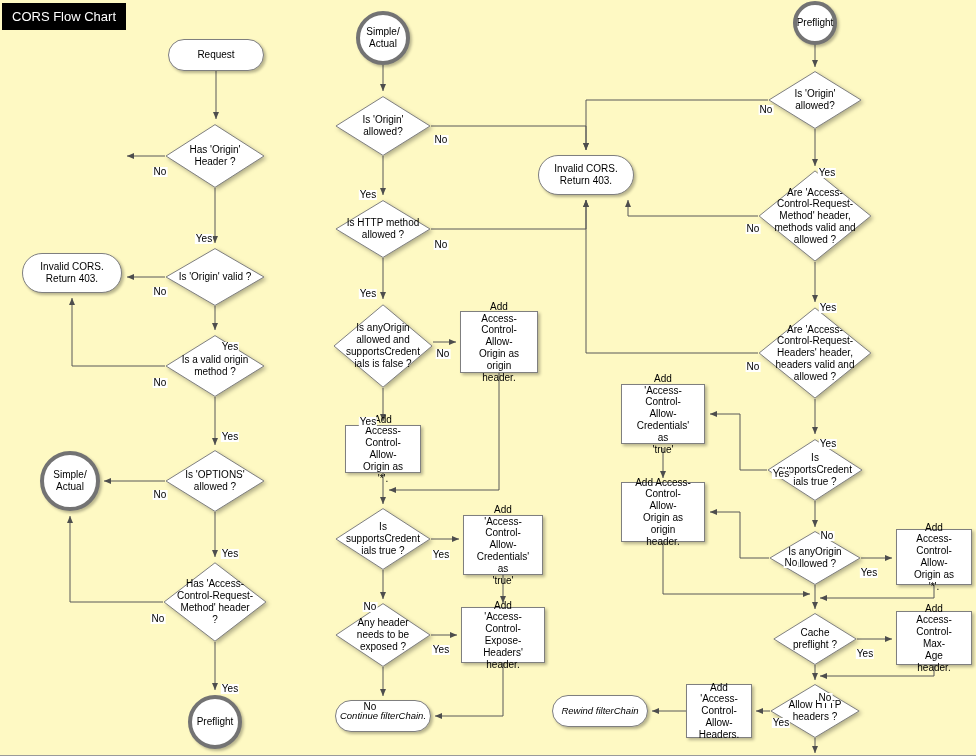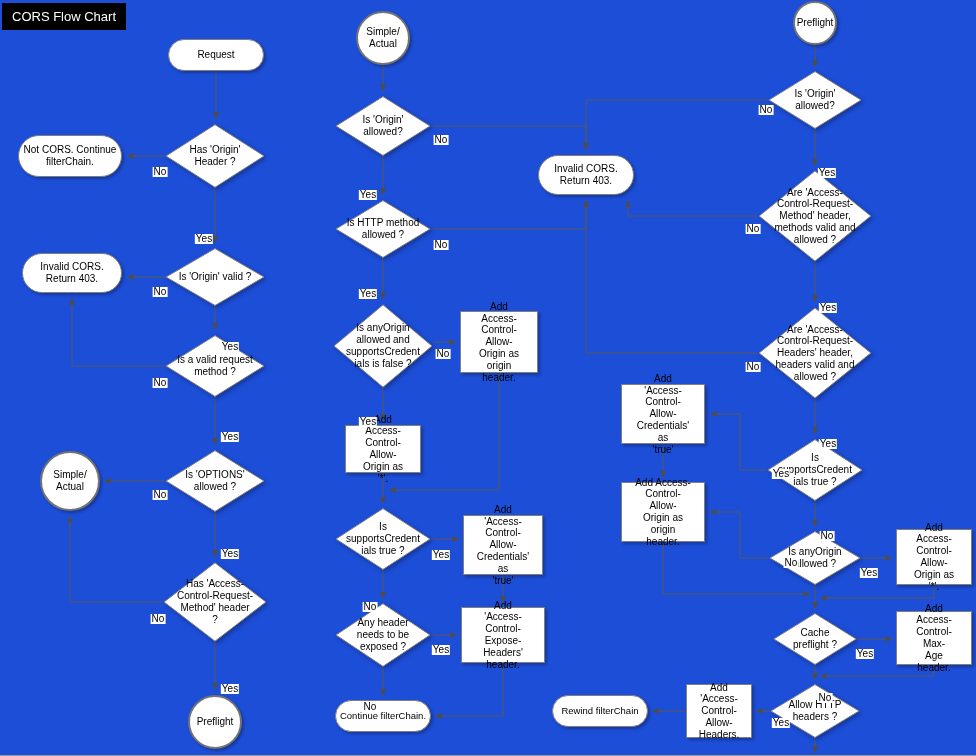--- a/index.html
+++ b/index.html
@@ -1,38 +1,38 @@
 <!DOCTYPE html>
 <html><head>
 <meta charset="utf-8">
 <style>
   html,body{margin:0;padding:0;background:#fff;}
-  .frame{position:relative;width:976px;height:756px;background:#1d4ed8;overflow:hidden;
+  .frame{position:relative;width:976px;height:756px;background:#fef9c3;overflow:hidden;
          font-family:"Liberation Sans", sans-serif;color:#000;box-sizing:border-box;
          border-bottom:1px solid #9a9a9a;}
   .wires{position:absolute;left:0;top:0;z-index:0;}
   .wire{fill:none;stroke:#595959;stroke-width:1;marker-end:url(#arw);}
   .node{position:absolute;display:flex;align-items:center;justify-content:center;
         text-align:center;font-size:10px;line-height:1.18;white-space:pre-line;z-index:1;}
   .stadium{background:#fff;border:1px solid #7f7f7f;border-radius:999px;
            box-shadow:2px 2px 3px rgba(0,0,0,.28);padding:7px 3px;box-sizing:border-box;}
   .rect{background:#fff;border:1px solid #7f7f7f;box-shadow:2px 2px 3px rgba(0,0,0,.28);
         padding:1px 13px;box-sizing:border-box;}
-  .circle{background:#fff;border:2px solid #737373;border-radius:50%;
+  .circle{background:#fff;border:4px solid #737373;border-radius:50%;
           box-shadow:2px 2px 3px rgba(0,0,0,.28);box-sizing:border-box;}
   .diamond{background:transparent;align-items:center;}
   .diamond svg{position:absolute;left:0;top:0;width:100%;height:100%;overflow:visible;
                filter:drop-shadow(2px 2px 2px rgba(0,0,0,.3));}
   .diamond polygon{fill:#fff;stroke:#7f7f7f;stroke-width:1;vector-effect:non-scaling-stroke;}
   .dtext{position:relative;z-index:1;width:100%;}
   .elabel{position:absolute;z-index:2;font-size:10px;line-height:1;background:#fff;
           padding:0 1px;transform:translate(-50%,-50%);margin-top:26px;}
   .title{position:absolute;left:2px;top:3px;z-index:2;background:#000;color:#fff;
          font-size:13px;padding:6px 10px;}
-  .small{font-size:9.5px;}
+  .small{font-size:9.5px;font-style:italic;}
 </style>
 </head>
 <body>
 
 <div class="frame">
 
   <svg class="wires" width="976" height="756">
     <defs>
       <marker id="arw" markerWidth="8" markerHeight="7" refX="7" refY="3" orient="auto">
         <path d="M0,0 L7,3 L0,6 Z" fill="#4d4d4d"></path>
@@ -95,38 +95,36 @@
   <div class="node stadium" style="left:168px;top:39px;width:96px;height:32px">Request</div>
 
   <div class="node diamond" style="left:165px;top:124px;width:100px;height:64px">
     <svg viewBox="0 0 100 100" preserveAspectRatio="none">
         <polygon points="50,1 99,50 50,99 1,50"></polygon>
       </svg>
     <span class="dtext">Has 'Origin'
 Header ?</span>
   </div>
 
-  <div class="node stadium" style="left:18px;top:135px;width:104px;height:42px">Not CORS. Continue
-filterChain.</div>
 
   <div class="node diamond" style="left:165px;top:248px;width:100px;height:58px">
     <svg viewBox="0 0 100 100" preserveAspectRatio="none">
         <polygon points="50,1 99,50 50,99 1,50"></polygon>
       </svg>
     <span class="dtext">Is 'Origin' valid ?</span>
   </div>
 
   <div class="node stadium" style="left:22px;top:253px;width:100px;height:40px">Invalid CORS.
 Return 403.</div>
 
   <div class="node diamond" style="left:165px;top:335px;width:100px;height:62px">
     <svg viewBox="0 0 100 100" preserveAspectRatio="none">
         <polygon points="50,1 99,50 50,99 1,50"></polygon>
       </svg>
-    <span class="dtext">Is a valid request
+    <span class="dtext">Is a valid origin
 method ?</span>
   </div>
 
   <div class="node diamond" style="left:165px;top:450px;width:100px;height:62px">
     <svg viewBox="0 0 100 100" preserveAspectRatio="none">
         <polygon points="50,1 99,50 50,99 1,50"></polygon>
       </svg>
     <span class="dtext">Is 'OPTIONS'
 allowed ?</span>
   </div>

